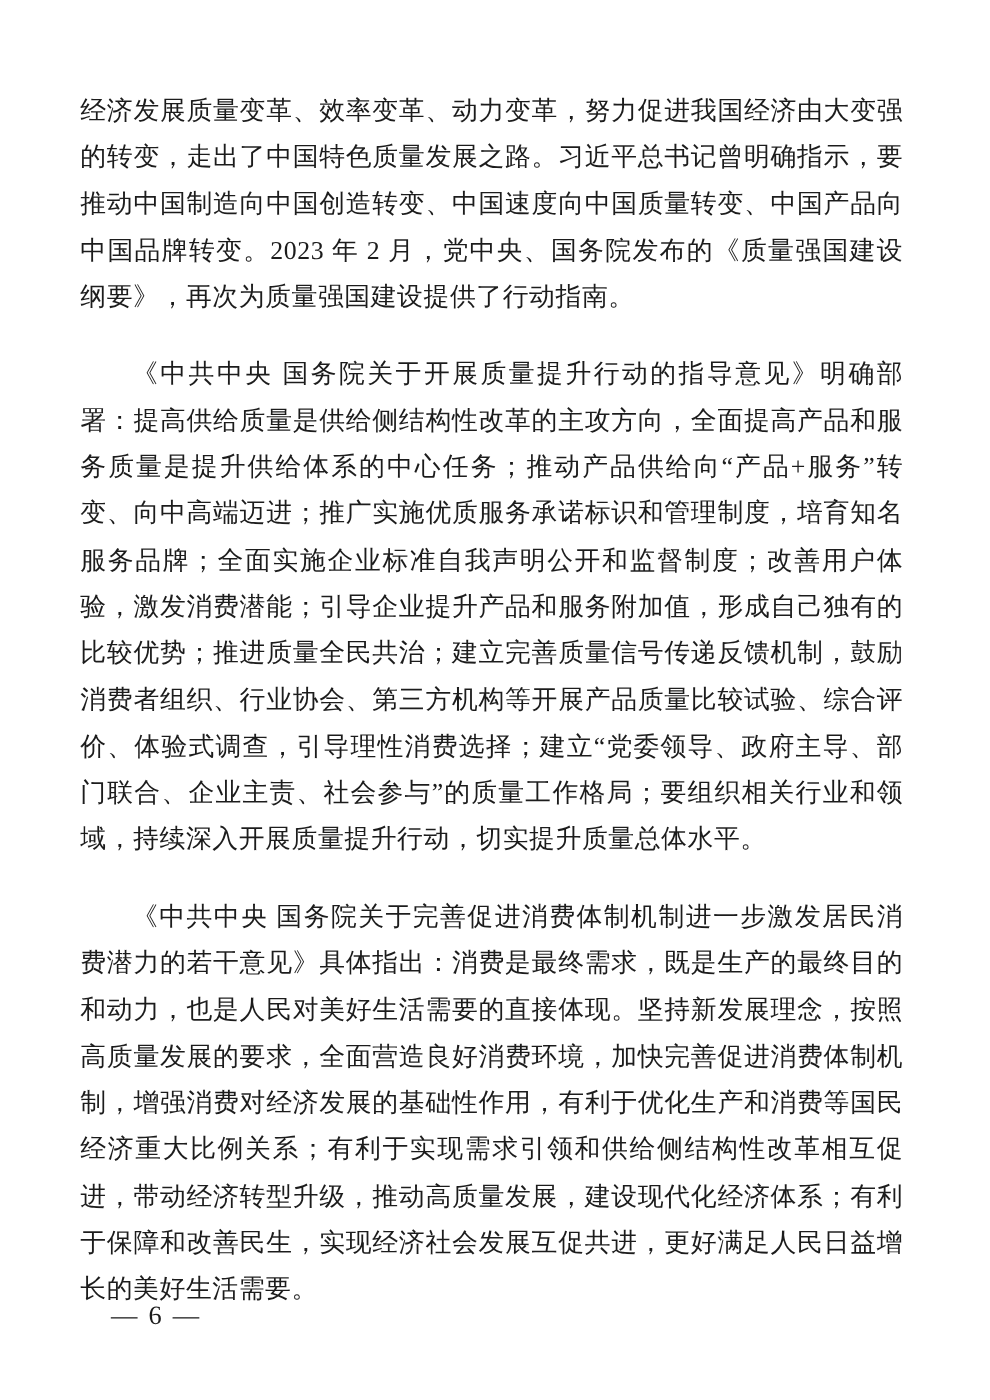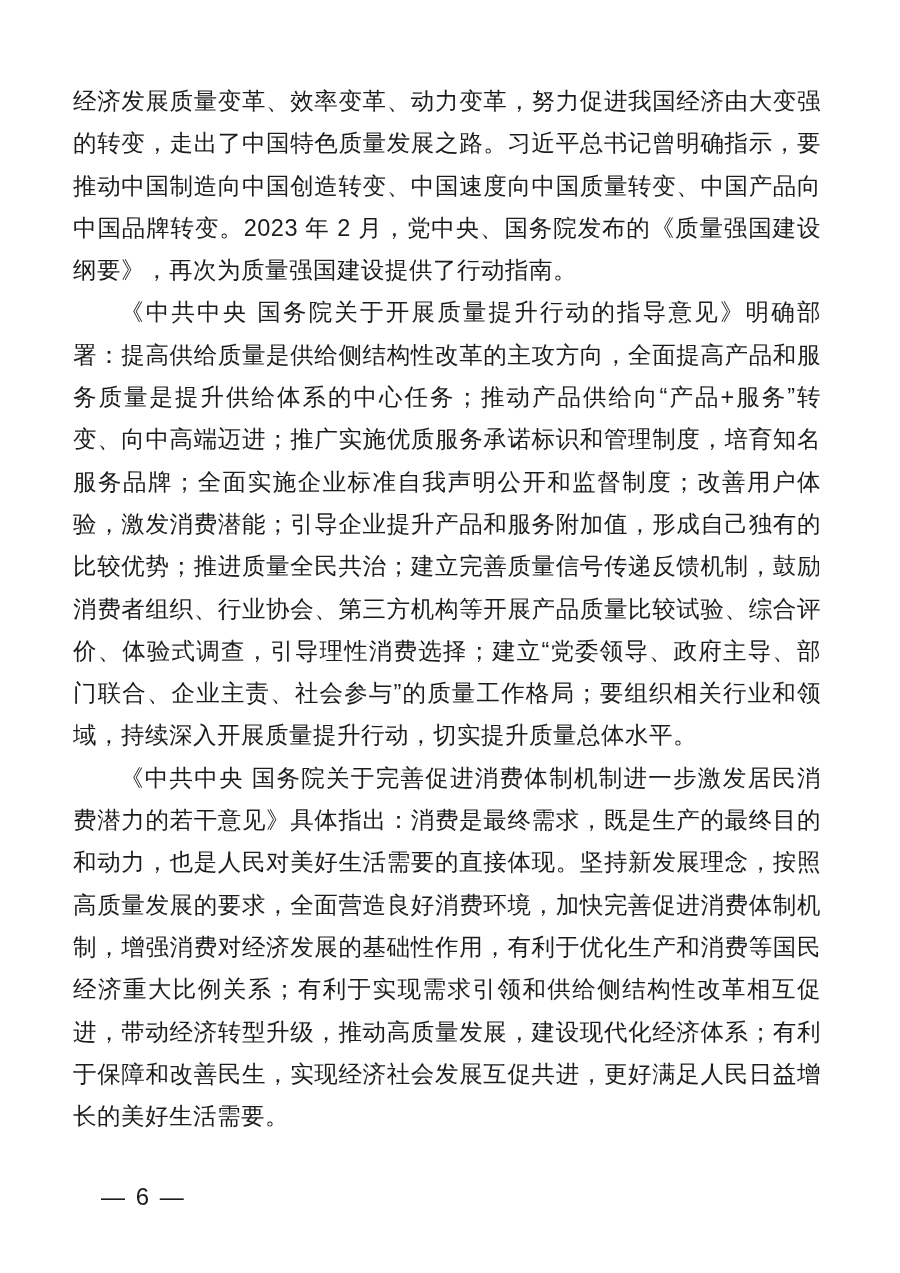--- a/index.html
+++ b/index.html
@@ -10,39 +10,40 @@
     width: 900px;
     height: 1273px;
     background: #ffffff;
     overflow: hidden;
   }
   .page {
     position: relative;
     width: 900px;
     height: 1110px;
     background: #ffffff;
-    font-family: Liberation Sans, sans-serif;
+    font-family: Liberation Serif, serif;
     color: #1c1c1c;
   }
   .doc-body {
     position: absolute;
     left: 73px;
     top: 80px;
     width: 748px;
   }
   .para {
     margin: 0;
     font-size: 23.5px;
     line-height: 42.3px;
     text-align: justify;
     letter-spacing: 0.5px;
     word-break: break-all;
   }
   .para.indent {
     text-indent: 2em;
+    margin-top: 28px;
   }
   .page-footer {
     position: absolute;
     left: 101px;
     top: 1182px;
     font-size: 24px;
     line-height: 30px;
     letter-spacing: 2px;
     color: #1c1c1c;
   }

